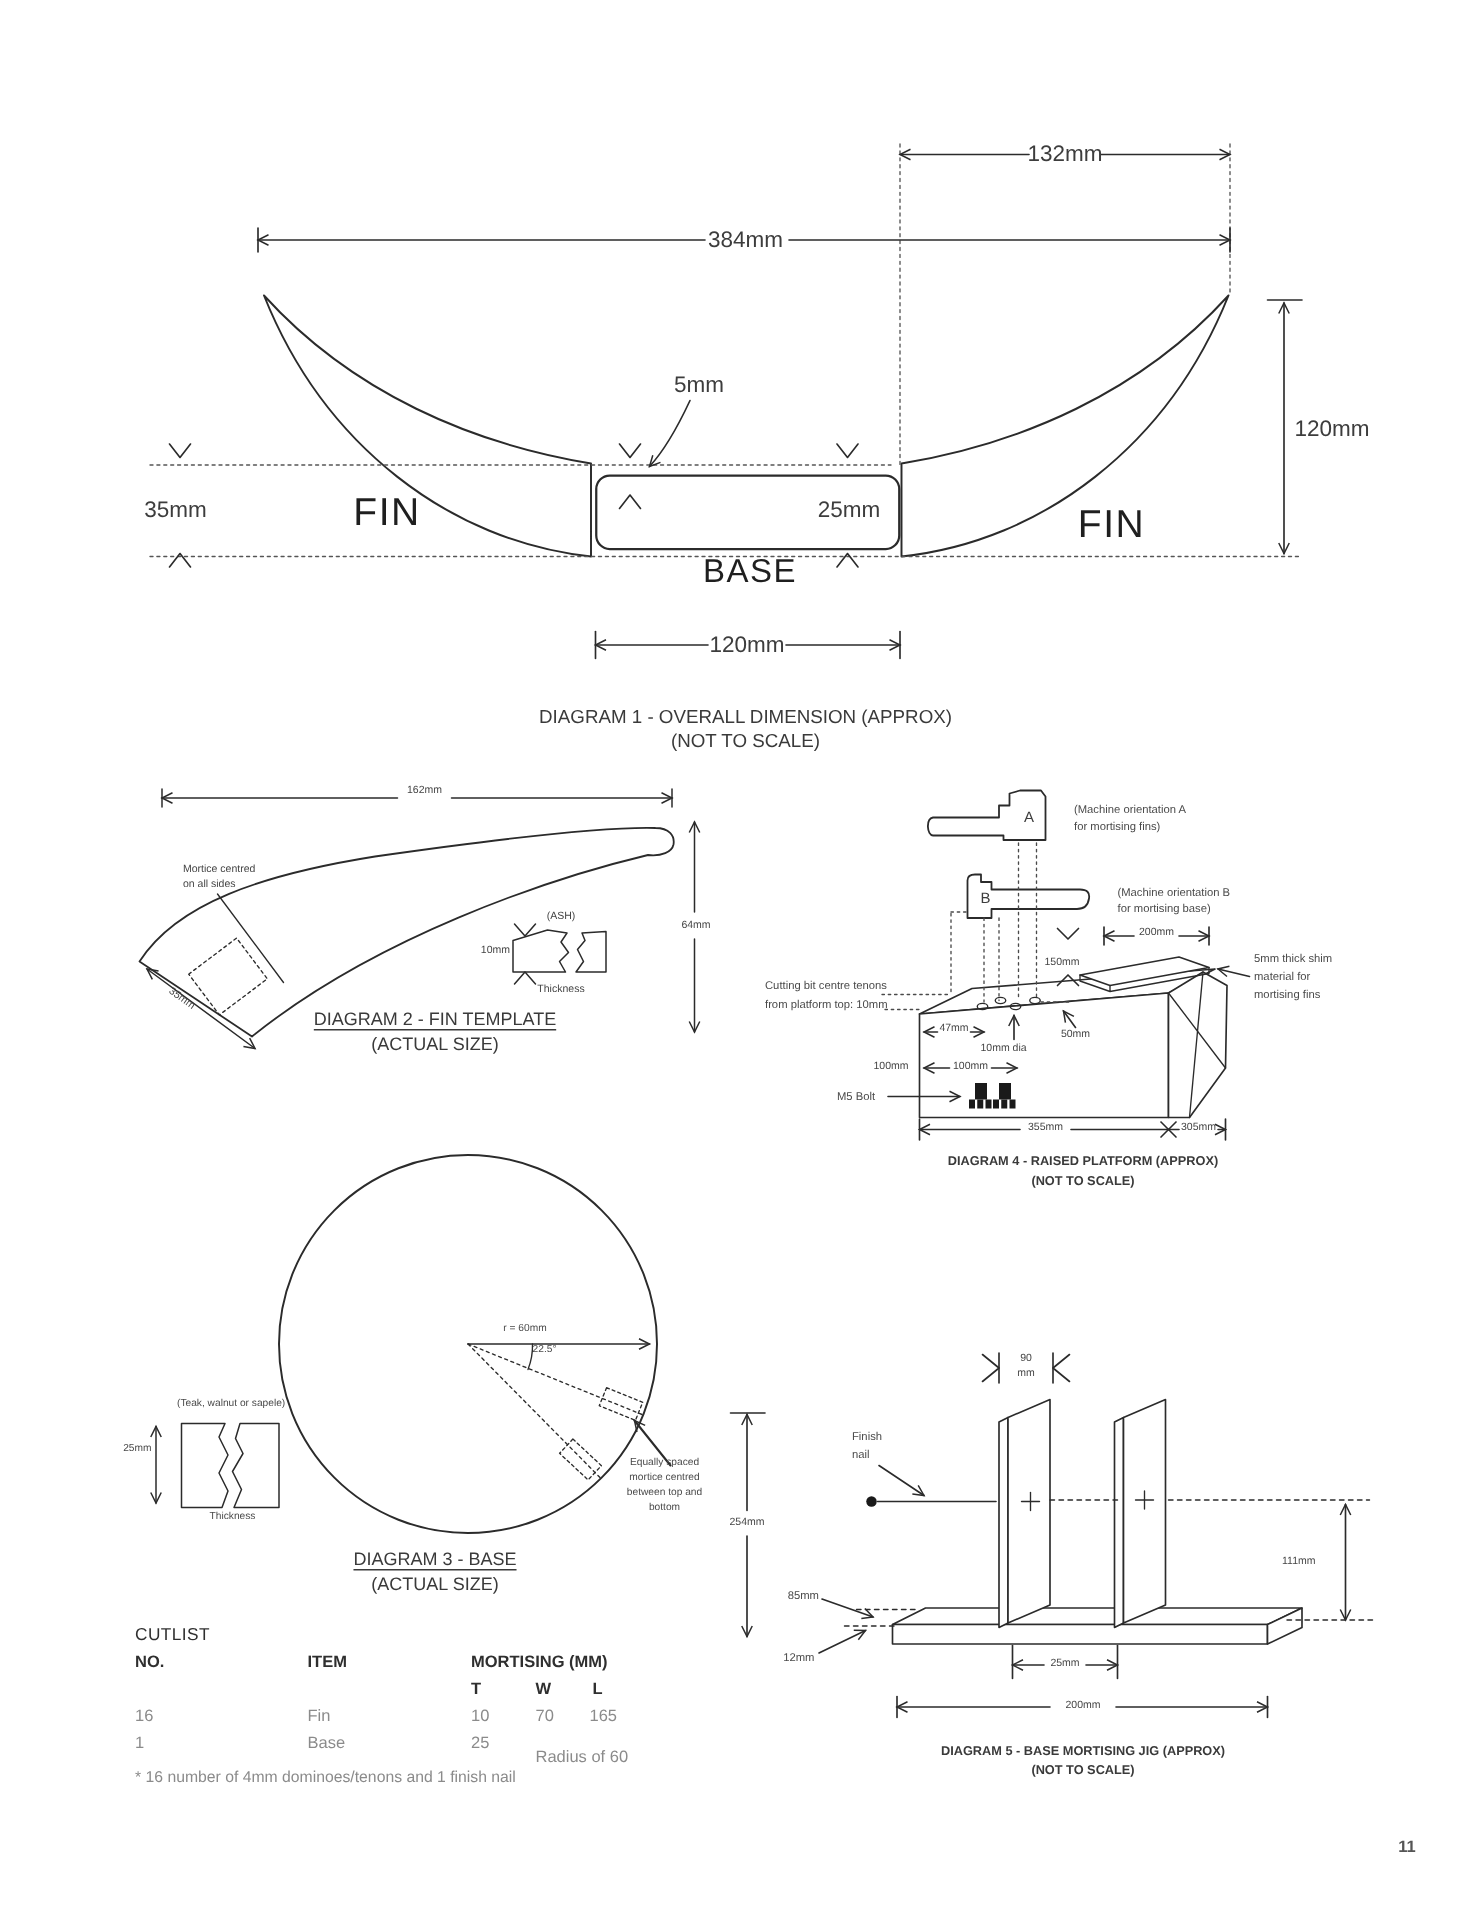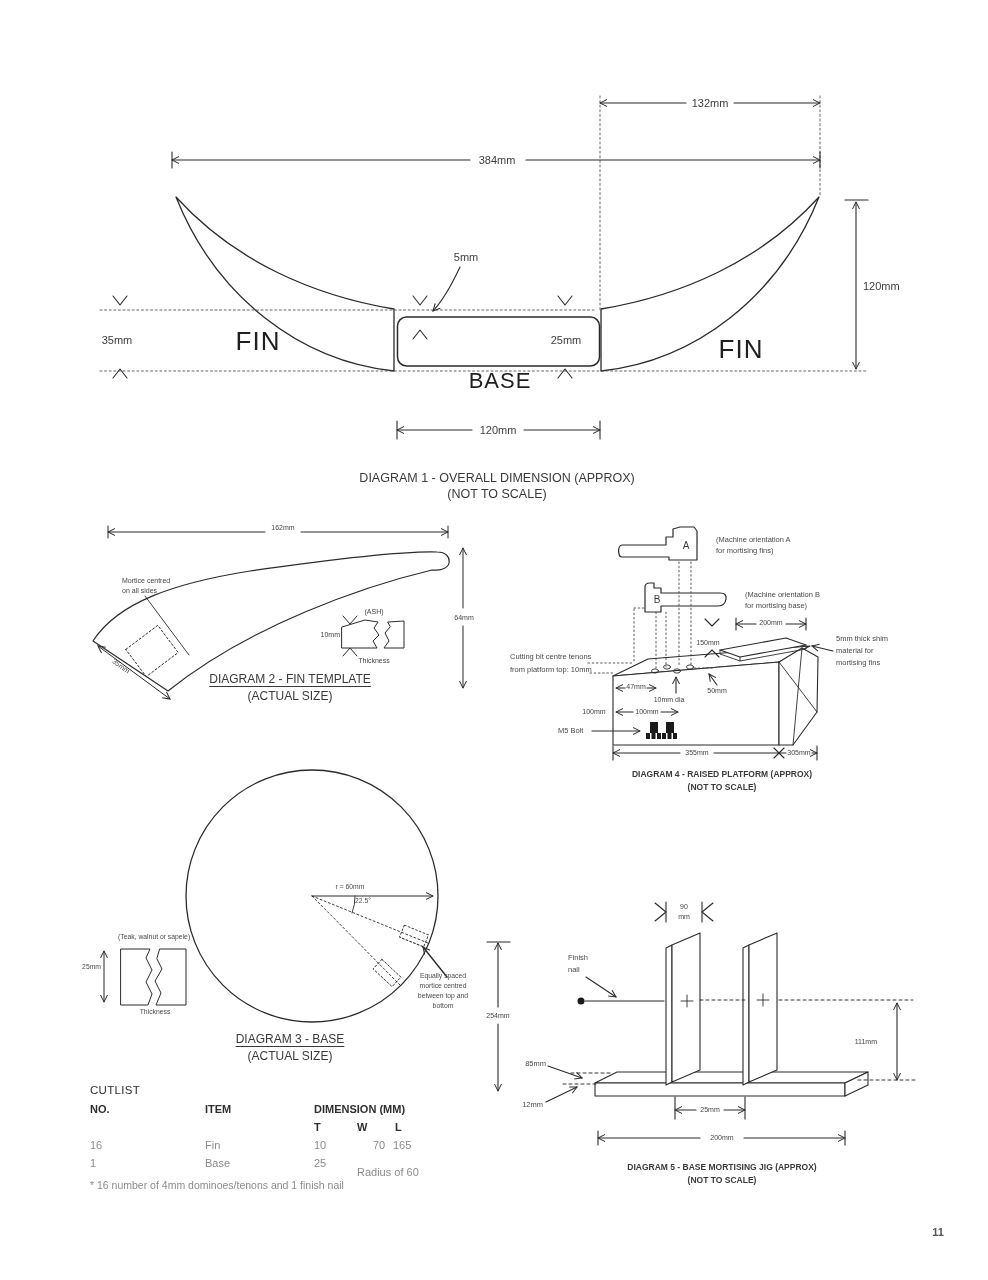--- a/index.html
+++ b/index.html
@@ -4,21 +4,21 @@
 <style>
   html,body { margin:0; padding:0; background:#e8e8e8; }
   .page { position:relative; width:988px; height:1280px; background:#ffffff;
           font-family:"Liberation Sans", sans-serif; overflow:hidden; margin:0 auto; }
   svg.art { position:absolute; left:0; top:0; }
   .lbl { position:absolute; white-space:nowrap; color:#3d3d3d; line-height:1; }
   .c { transform:translate(-50%,-50%); }
   .l { transform:translate(0,-50%); }
   .r { transform:translate(-100%,-50%); }
   .rot { transform:translate(-50%,-50%) rotate(36deg); }
-  .s11 { font-size:11px; }
+  .s11 { font-size:15px; }
   .s10 { font-size:10px; }
   .s7  { font-size:7px; color:#454545; }
   .s75 { font-size:7.5px; color:#4a4a4a; }
   .s65 { font-size:6.8px; color:#4a4a4a; }
   .fin  { font-size:26px; letter-spacing:1px; color:#1f1f1f; }
   .base { font-size:22px; letter-spacing:1px; color:#1f1f1f; }
   .cap1 { font-size:12.5px; color:#3a3a3a; }
   .cap2 { font-size:12px; color:#3a3a3a; }
   .u { text-decoration:underline; text-underline-offset:3px; }
   .cap3 { font-size:8.5px; font-weight:bold; color:#3a3a3a; }
@@ -329,30 +329,30 @@
   <div class="lbl c s7" style="left:710px;top:1109px">25mm</div>
   <div class="lbl c s7" style="left:722px;top:1137px">200mm</div>
   <div class="lbl c cap3" style="left:722px;top:1167px">DIAGRAM 5 - BASE MORTISING JIG (APPROX)</div>
   <div class="lbl c cap3" style="left:722px;top:1180px">(NOT TO SCALE)</div>
 </div>
 
 <div>
   <div class="lbl l ctitle" style="left:90px;top:1091px">CUTLIST</div>
   <div class="lbl l ct" style="left:90px;top:1109px">NO.</div>
   <div class="lbl l ct" style="left:205px;top:1109px">ITEM</div>
-  <div class="lbl l ct" style="left:314px;top:1109px">DIMENSION (MM)</div>
+  <div class="lbl l ct" style="left:314px;top:1109px">MORTISING (MM)</div>
   <div class="lbl l ct" style="left:314px;top:1127px">T</div>
   <div class="lbl l ct" style="left:357px;top:1127px">W</div>
   <div class="lbl l ct" style="left:395px;top:1127px">L</div>
 
   <div>
     <div class="lbl l cg" style="left:90px;top:1145px">16</div>
     <div class="lbl l cg" style="left:205px;top:1145px">Fin</div>
     <div class="lbl l cg" style="left:314px;top:1145px">10</div>
-    <div class="lbl l cg" style="left:373px;top:1145px">70</div>
+    <div class="lbl l cg" style="left:357px;top:1145px">70</div>
     <div class="lbl l cg" style="left:393px;top:1145px">165</div>
   </div>
   <div>
     <div class="lbl l cg" style="left:90px;top:1163px">1</div>
     <div class="lbl l cg" style="left:205px;top:1163px">Base</div>
     <div class="lbl l cg" style="left:314px;top:1163px">25</div>
     <div class="lbl l cg" style="left:357px;top:1172px">Radius of 60</div>
   </div>
   <div class="lbl l fn" style="left:90px;top:1185px">* 16 number of 4mm dominoes/tenons and 1 finish nail</div>
 </div>

